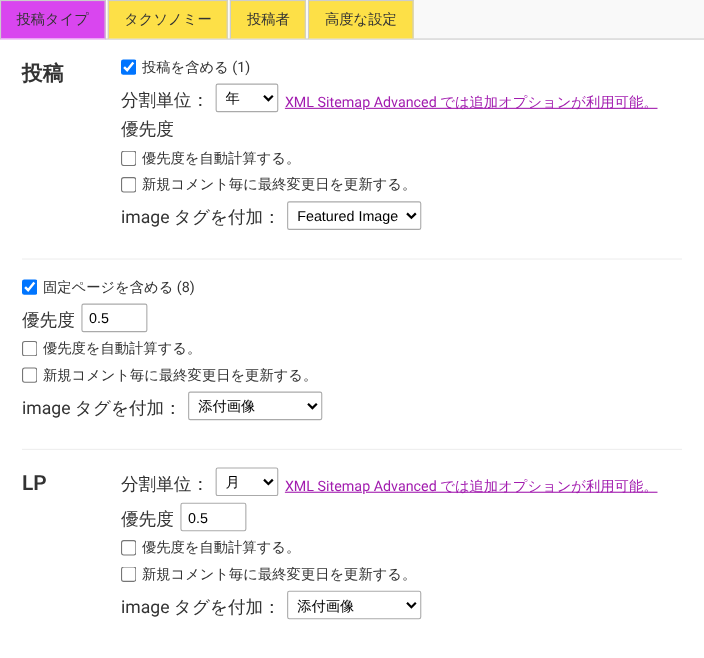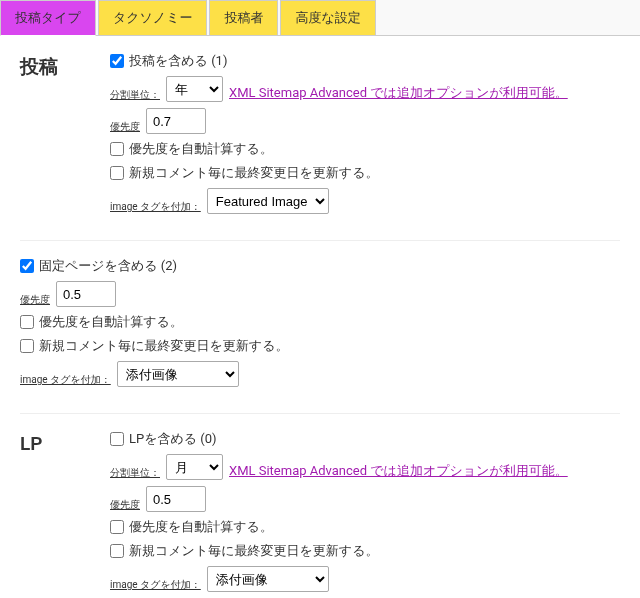--- a/index.html
+++ b/index.html
@@ -68,24 +68,23 @@
       gap: 5px;
       cursor: pointer;
       font-size: 13px;
     }
     input[type="checkbox"] {
       width: 14px;
       height: 14px;
       cursor: pointer;
     }
     .field-label {
-      font-size: 10px;
+      font-size: 16px;
       color: #333;
       margin-right: 6px;
-      text-decoration: underline;
     }
     input[type="text"] {
       width: 60px;
       height: 26px;
       border: 1px solid #aaa;
       border-radius: 2px;
       padding: 2px 6px;
       font-size: 13px;
     }
     select {
@@ -142,21 +141,20 @@
             <option>毎週</option>
             <option>月</option>
             <option selected="">年</option>
             <option>なし</option>
           </select>
           <a class="link">XML Sitemap Advanced では追加オプションが利用可能。</a>
         </div>
 
         <div class="row">
           <span class="field-label">優先度</span>
-          <input type="text" value="0.7" style="">
         </div>
 
         <div class="row">
           <label class="checkbox-label">
             <input type="checkbox" style="">
             <span>優先度を自動計算する。</span>
           </label>
         </div>
 
         <div class="row">
@@ -178,21 +176,21 @@
     </div>
 
     <hr class="divider">
 
     <div class="section">
       <div class="section-body">
 
         <div class="row">
           <label class="checkbox-label">
             <input type="checkbox" checked="" style="">
-            <span>固定ページを含める (2)</span>
+            <span>固定ページを含める (8)</span>
           </label>
         </div>
 
         <div class="row">
           <span class="field-label">優先度</span>
           <input type="text" value="0.5" style="">
         </div>
 
         <div class="row">
           <label class="checkbox-label">
@@ -218,26 +216,20 @@
         </div>
       </div>
     </div>
 
     <hr class="divider">
 
     <div class="section">
       <div class="section-label">LP</div>
       <div class="section-body">
 
-        <div class="row">
-          <label class="checkbox-label">
-            <input type="checkbox" style="">
-            <span>LPを含める (0)</span>
-          </label>
-        </div>
 
         <div class="row">
           <span class="field-label">分割単位：</span>
           <select>
             <option>毎時</option>
             <option>毎日</option>
             <option>毎週</option>
             <option selected="">月</option>
             <option>年</option>
             <option>なし</option>

